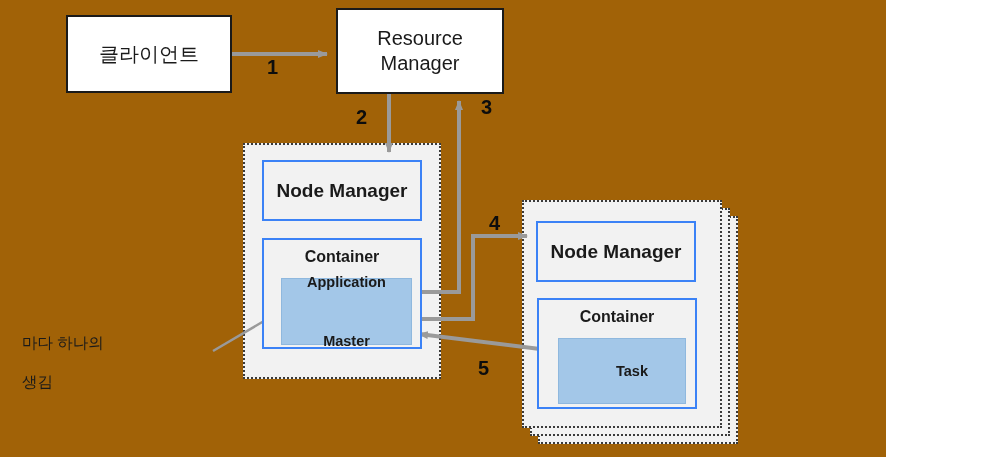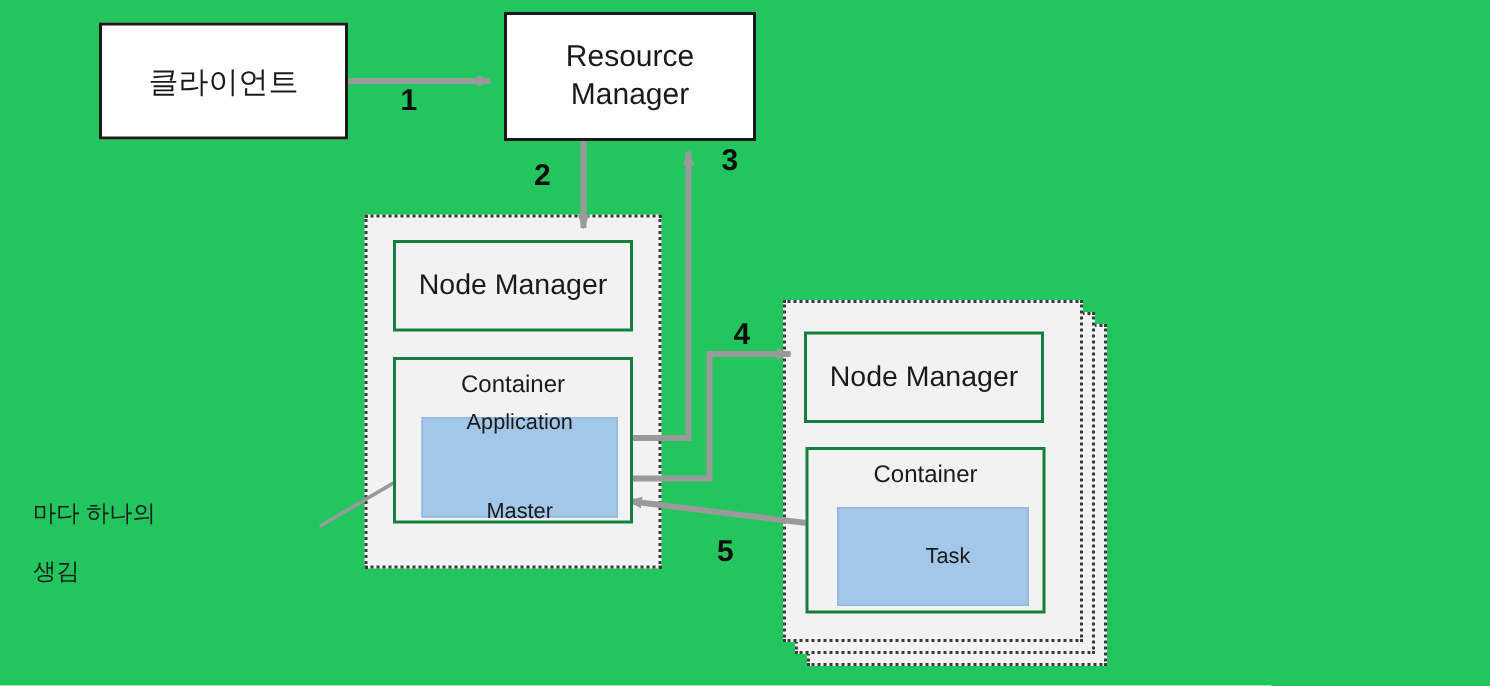--- a/index.html
+++ b/index.html
@@ -6,23 +6,23 @@
   html, body {
     margin: 0;
     padding: 0;
     background: #ffffff;
   }
   body {
     font-family: "Liberation Sans", "DejaVu Sans", sans-serif;
   }
   #canvas {
     position: relative;
-    width: 993px;
+    width: 886px;
     height: 457px;
-    background: #22c55e;
+    background: #a16207;
     overflow: hidden;
   }
   .svg-layer {
     position: absolute;
     left: 0;
     top: 0;
     width: 993px;
     height: 457px;
   }
   .node-box {
@@ -33,21 +33,22 @@
     justify-content: center;
     text-align: center;
     color: #1a1a1a;
   }
   .box-white {
     background: #ffffff;
     border: 2px solid #1a1a1a;
   }
   .box-gray {
     background: #f2f2f2;
-    border: 2px solid #15803d;
+    border: 2px solid #3b82f6;
+    font-weight: bold;
   }
   .box-blue {
     background: #a3c7e8;
     border: 1px solid #8fb8de;
   }
   .dotted-group {
     position: absolute;
     box-sizing: border-box;
     background: #f2f2f2;
     border: 2px dotted #3a3a3a;

